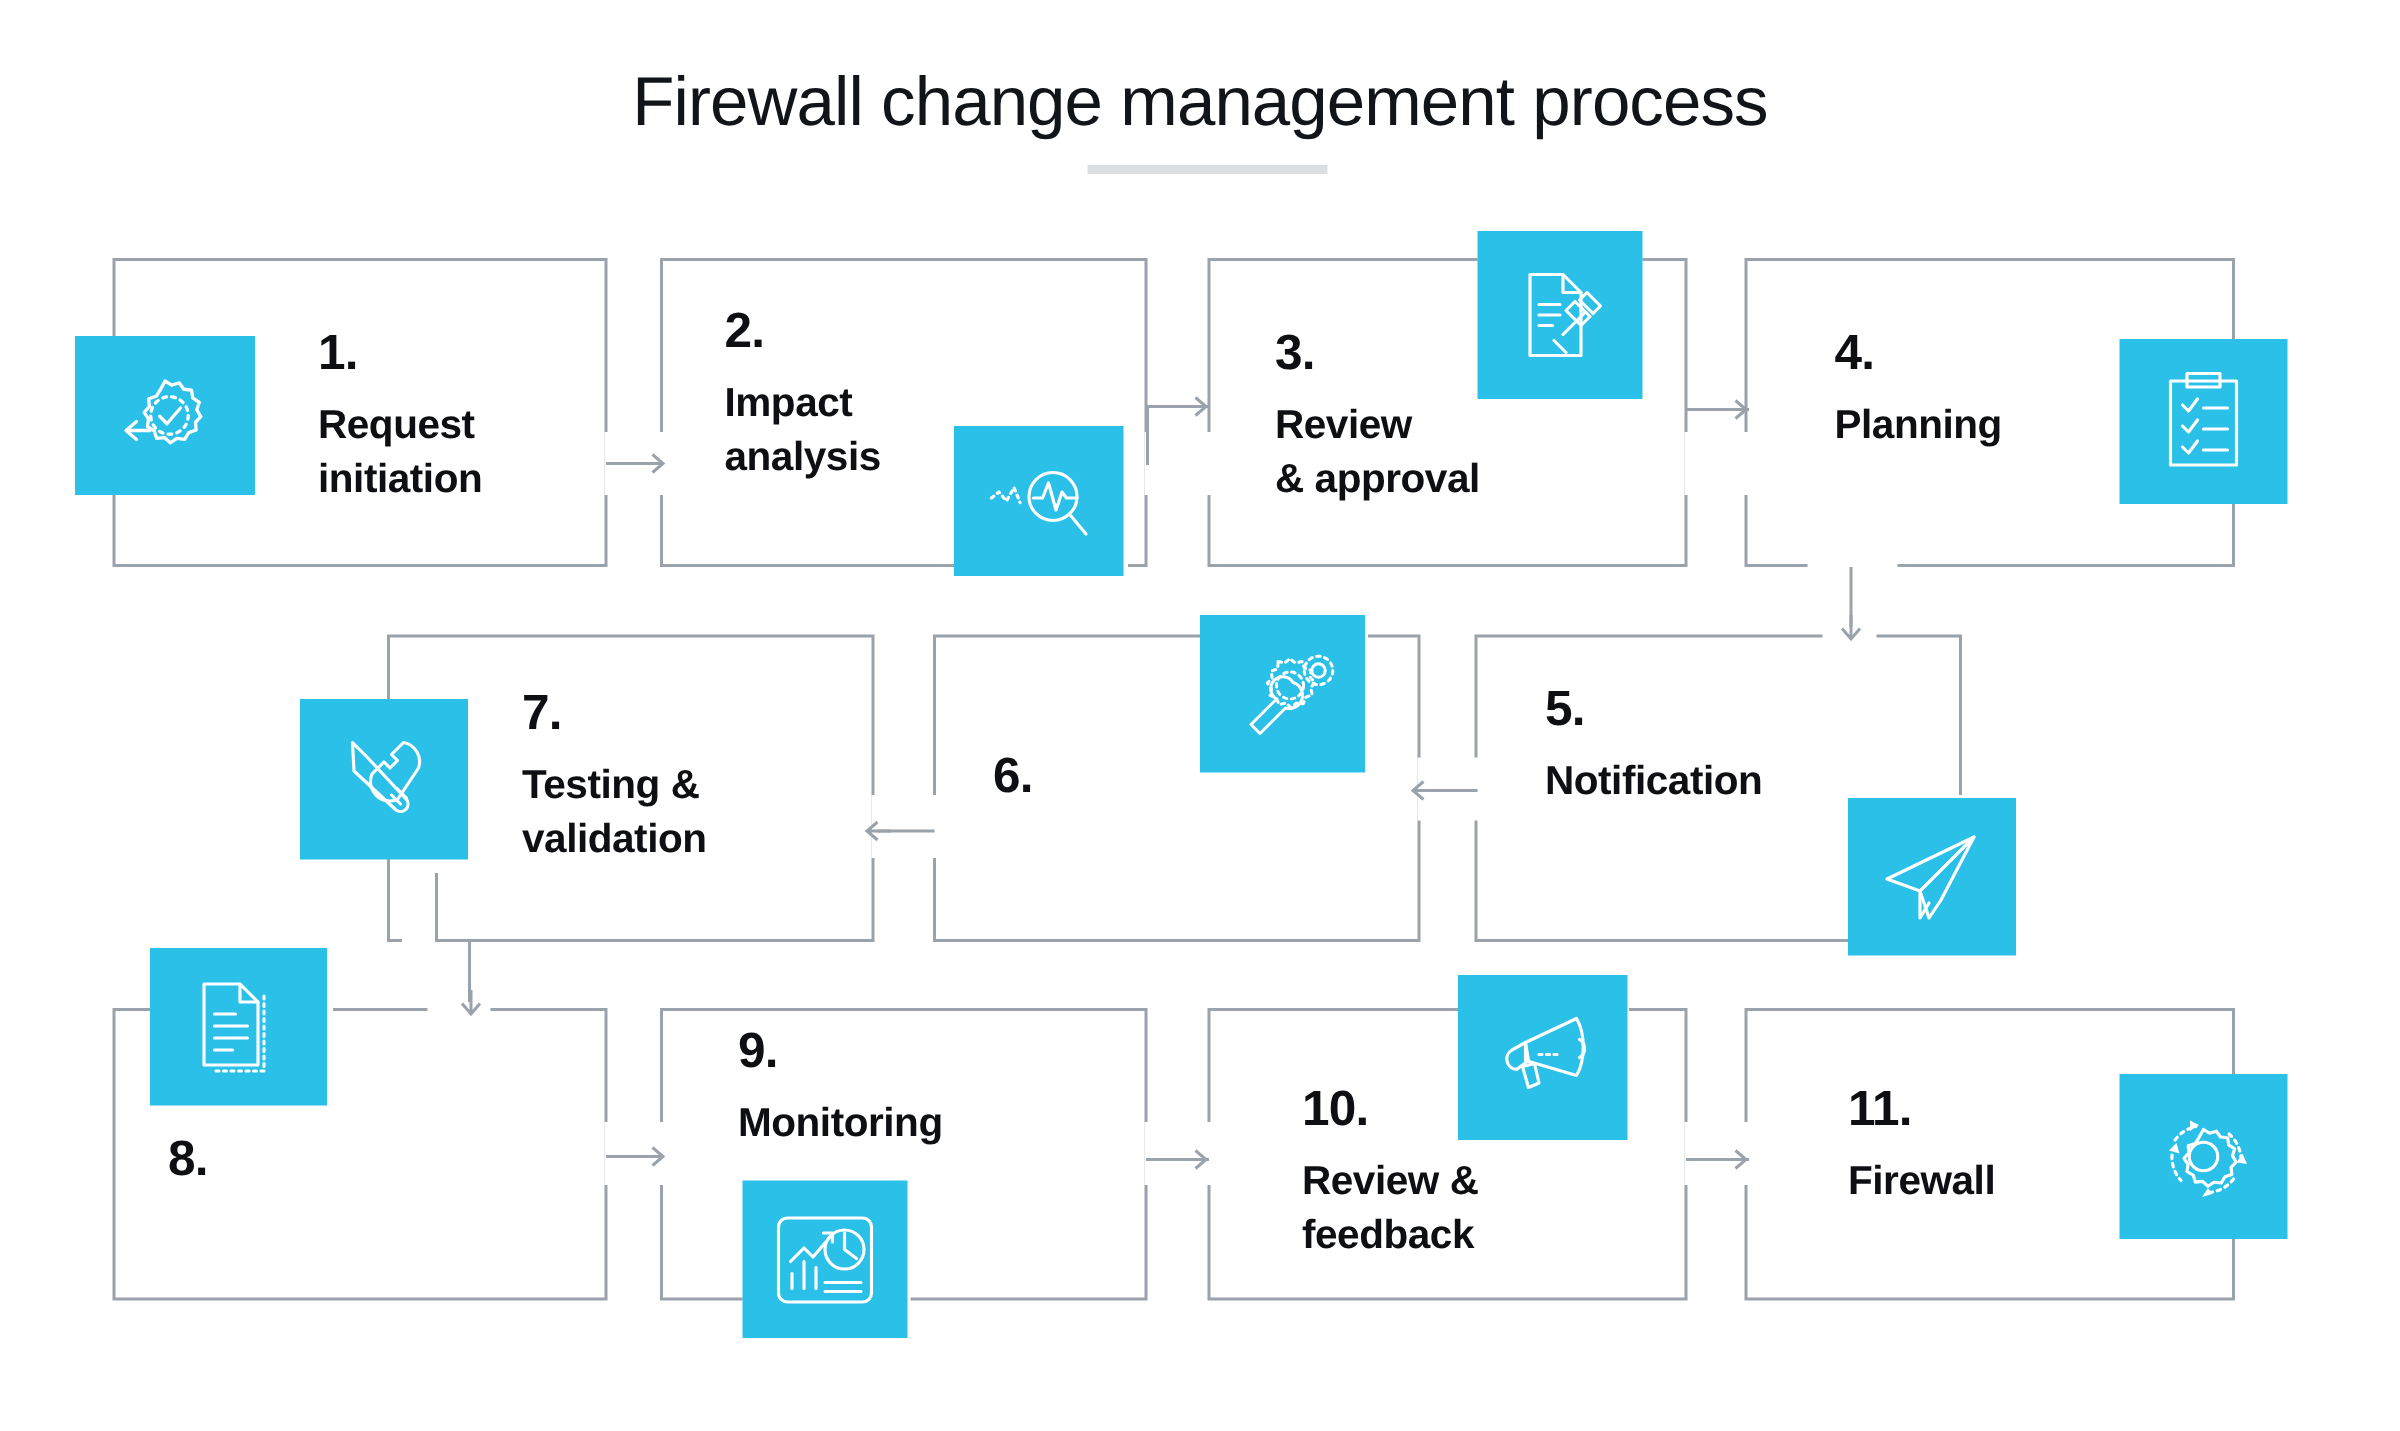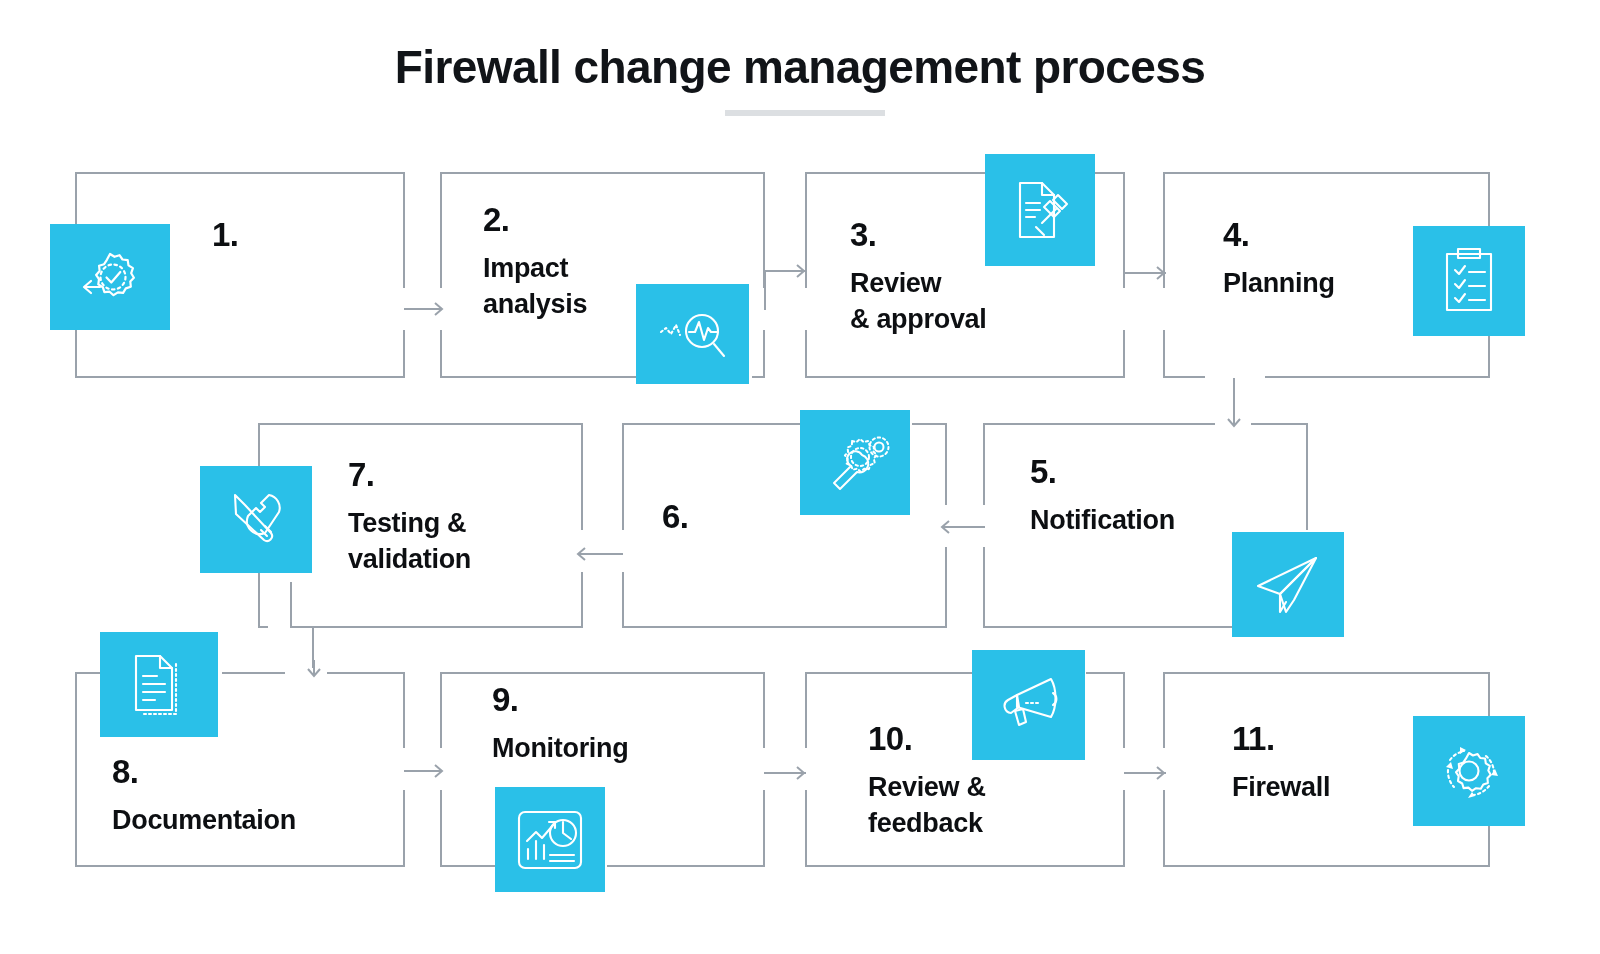--- a/index.html
+++ b/index.html
@@ -20,21 +20,21 @@
   }
 
   
   .title {
     position: absolute;
     top: 40px;
     left: 0;
     width: 1600px;
     text-align: center;
     font-size: 46px;
-    font-weight: 700;
+    font-weight: 400;
     letter-spacing: -0.6px;
     color: #111418;
   }
   .title-rule {
     position: absolute;
     top: 110px;
     left: 725px;
     width: 160px;
     height: 6px;
     background: #dcdfe2;
@@ -235,20 +235,24 @@
       <svg width="74" height="74" viewBox="0 0 74 74" fill="none" stroke="#ffffff" stroke-width="2.2" stroke-linecap="round" stroke-linejoin="round">
         <path d="M37 14 l4.5 2.8 5-1.6 3 4.3 5.2 .6 .8 5.2 4.4 2.9 -1.7 5 2.7 4.5 -3.6 3.8 .5 5.2 -5 1.7 -2.7 4.5 -5.2-.6 -4.4 2.9 -3.9-3.5 -5.2 .5 -1.6-5 -4.5-2.8 .7-5.2 -2.9-4.3 3.5-3.9 -.5-5.2 5-1.6 2.8-4.4z"></path>
         <circle cx="40" cy="37" r="12.5" stroke-dasharray="2.5 3.5"></circle>
         <path d="M33.5 37.5 l4.8 5 9-10.5"></path>
         <path d="M27 47 H12 M18 41 L11 47 L18 53" stroke-dasharray="0"></path>
       </svg>
     </span>
   </div>
   <div class="step-text" style="left:212px; top:218px;">
     <div class="step-num">1.</div>
+    <div class="step-label">
+      <div>Request</div>
+      <div>initiation</div>
+    </div>
   </div>
 
   <div class="tile" style="left:636px; top:284px; width:113px; height:100px;">
     <span>
       <svg width="72" height="62" viewBox="0 0 72 62" fill="none" stroke="#ffffff" stroke-width="2.1" stroke-linecap="round" stroke-linejoin="round">
         <path d="M4 29 l5-4 5 6 5-9 4 10" stroke-dasharray="2 3"></path>
         <circle cx="45" cy="28" r="16"></circle>
         <path d="M32 29 h6 l4-10 5 18 4-12 3 4 h7"></path>
         <path d="M57 41 l10 12"></path>
       </svg>
@@ -357,23 +361,20 @@
       <svg width="66" height="70" viewBox="0 0 66 70" fill="none" stroke="#ffffff" stroke-width="2.1" stroke-linecap="round" stroke-linejoin="round">
         <path d="M10 6 h24 l12 12 v42 H10 z"></path>
         <path d="M34 6 v12 h12"></path>
         <path d="M17 26 h14 M17 34 h22 M17 42 h22 M17 50 h12"></path>
         <path d="M50 14 v50 H16" stroke-dasharray="2 3"></path>
       </svg>
     </span>
   </div>
   <div class="step-text" style="left:112px; top:755px;">
     <div class="step-num">8.</div>
-    <div class="step-label">
-      <div>Documentaion</div>
-    </div>
   </div>
 
   <div class="tile" style="left:495px; top:787px; width:110px; height:105px;">
     <span>
       <svg width="72" height="66" viewBox="0 0 72 66" fill="none" stroke="#ffffff" stroke-width="2.1" stroke-linecap="round" stroke-linejoin="round">
         <rect x="5" y="5" width="62" height="56" rx="6"></rect>
         <path d="M14 42 v10 M22 34 v18 M30 38 v14"></path>
         <path d="M13 34 l9-9 6 6 12-14"></path>
         <path d="M35 15 h6 v6"></path>
         <circle cx="49" cy="26" r="13"></circle>

